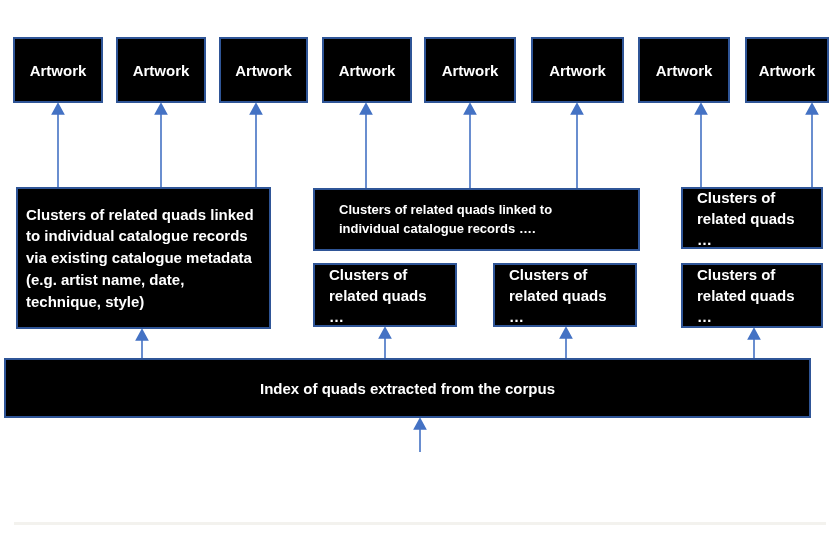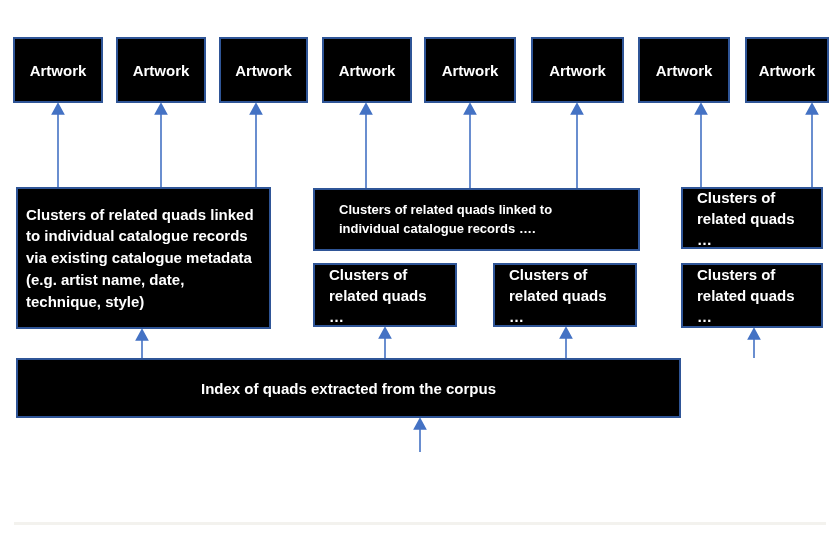--- a/index.html
+++ b/index.html
@@ -111,20 +111,20 @@
     <span>Clusters of related quads …</span>
   </div>
 
   <div class="box cluster-small" style="left:681px;top:187px;width:142px;height:62px">
     <span>Clusters of related quads …</span>
   </div>
   <div class="box cluster-small" style="left:681px;top:263px;width:142px;height:65px">
     <span>Clusters of related quads …</span>
   </div>
 
-  <div class="box bar" style="left:16px;top:358px;width:665px;height:60px">
+  <div class="box bar" style="left:4px;top:358px;width:807px;height:60px">
     <span>Index of quads extracted from the corpus</span>
   </div>
 
 
   <div class="bottom-line"></div>
 
 </div>
 
 </body></html>

